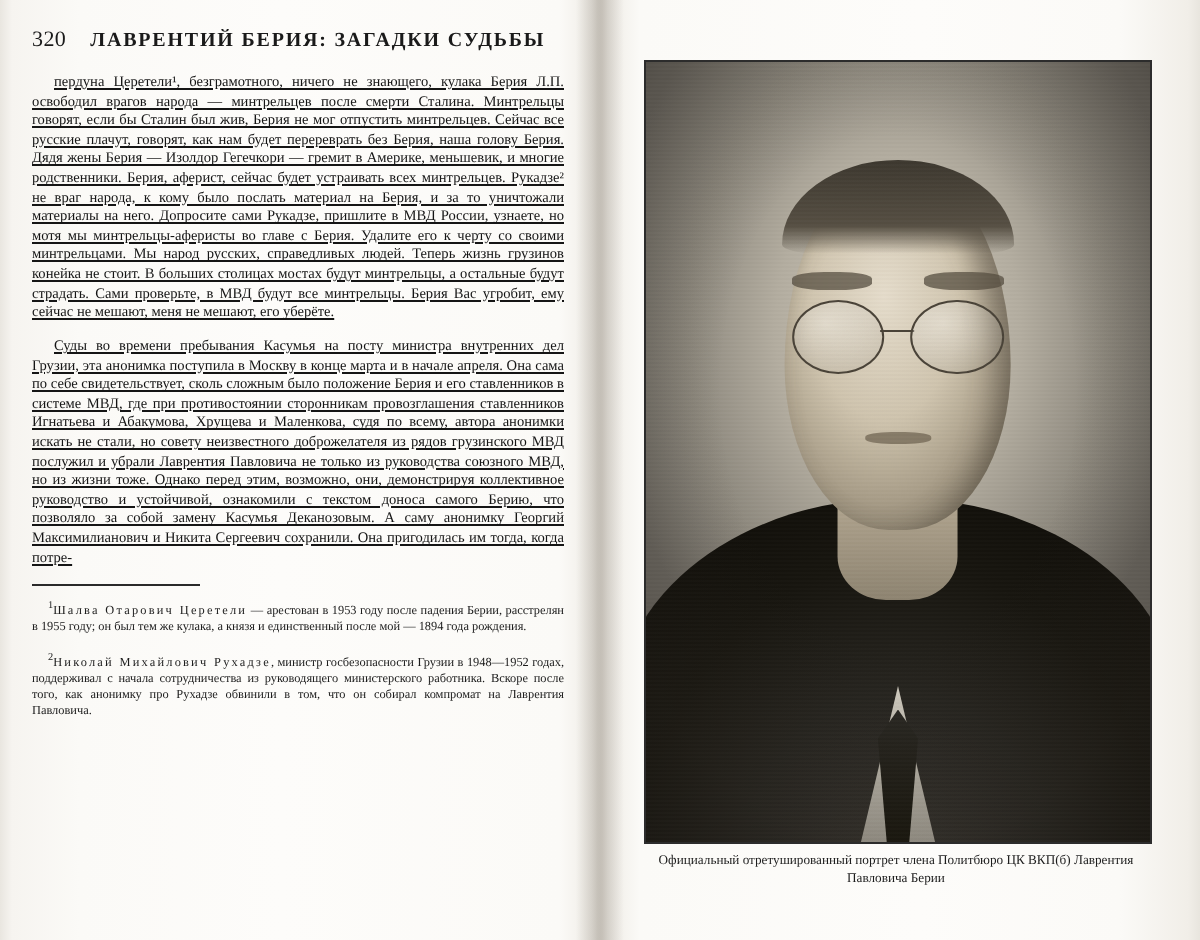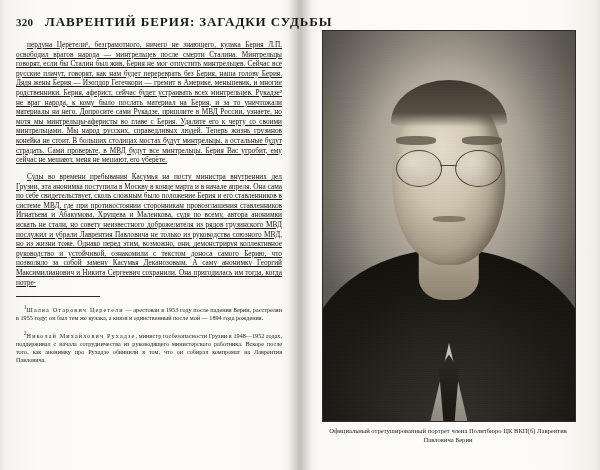--- a/index.html
+++ b/index.html
@@ -54,27 +54,27 @@
     color: #141414;
   }
   .head-row {
     display: flex;
     align-items: baseline;
     gap: 12px;
     margin: 6px 0 10px 0;
   }
   .folio {
     font-size: 11px;
-    font-weight: bold;
+    font-weight: normal;
     letter-spacing: 0.2px;
     color: #1a1a1a;
     text-align: right;
   }
   .running-title {
-    font-size: 13px;
+    font-size: 10px;
     font-weight: bold;
     letter-spacing: 0.9px;
     color: #1a1a1a;
     white-space: nowrap;
   }
   .body-text {
     font-size: 7.3px;
     line-height: 9.6px;
     text-align: justify;
     text-indent: 11px;

